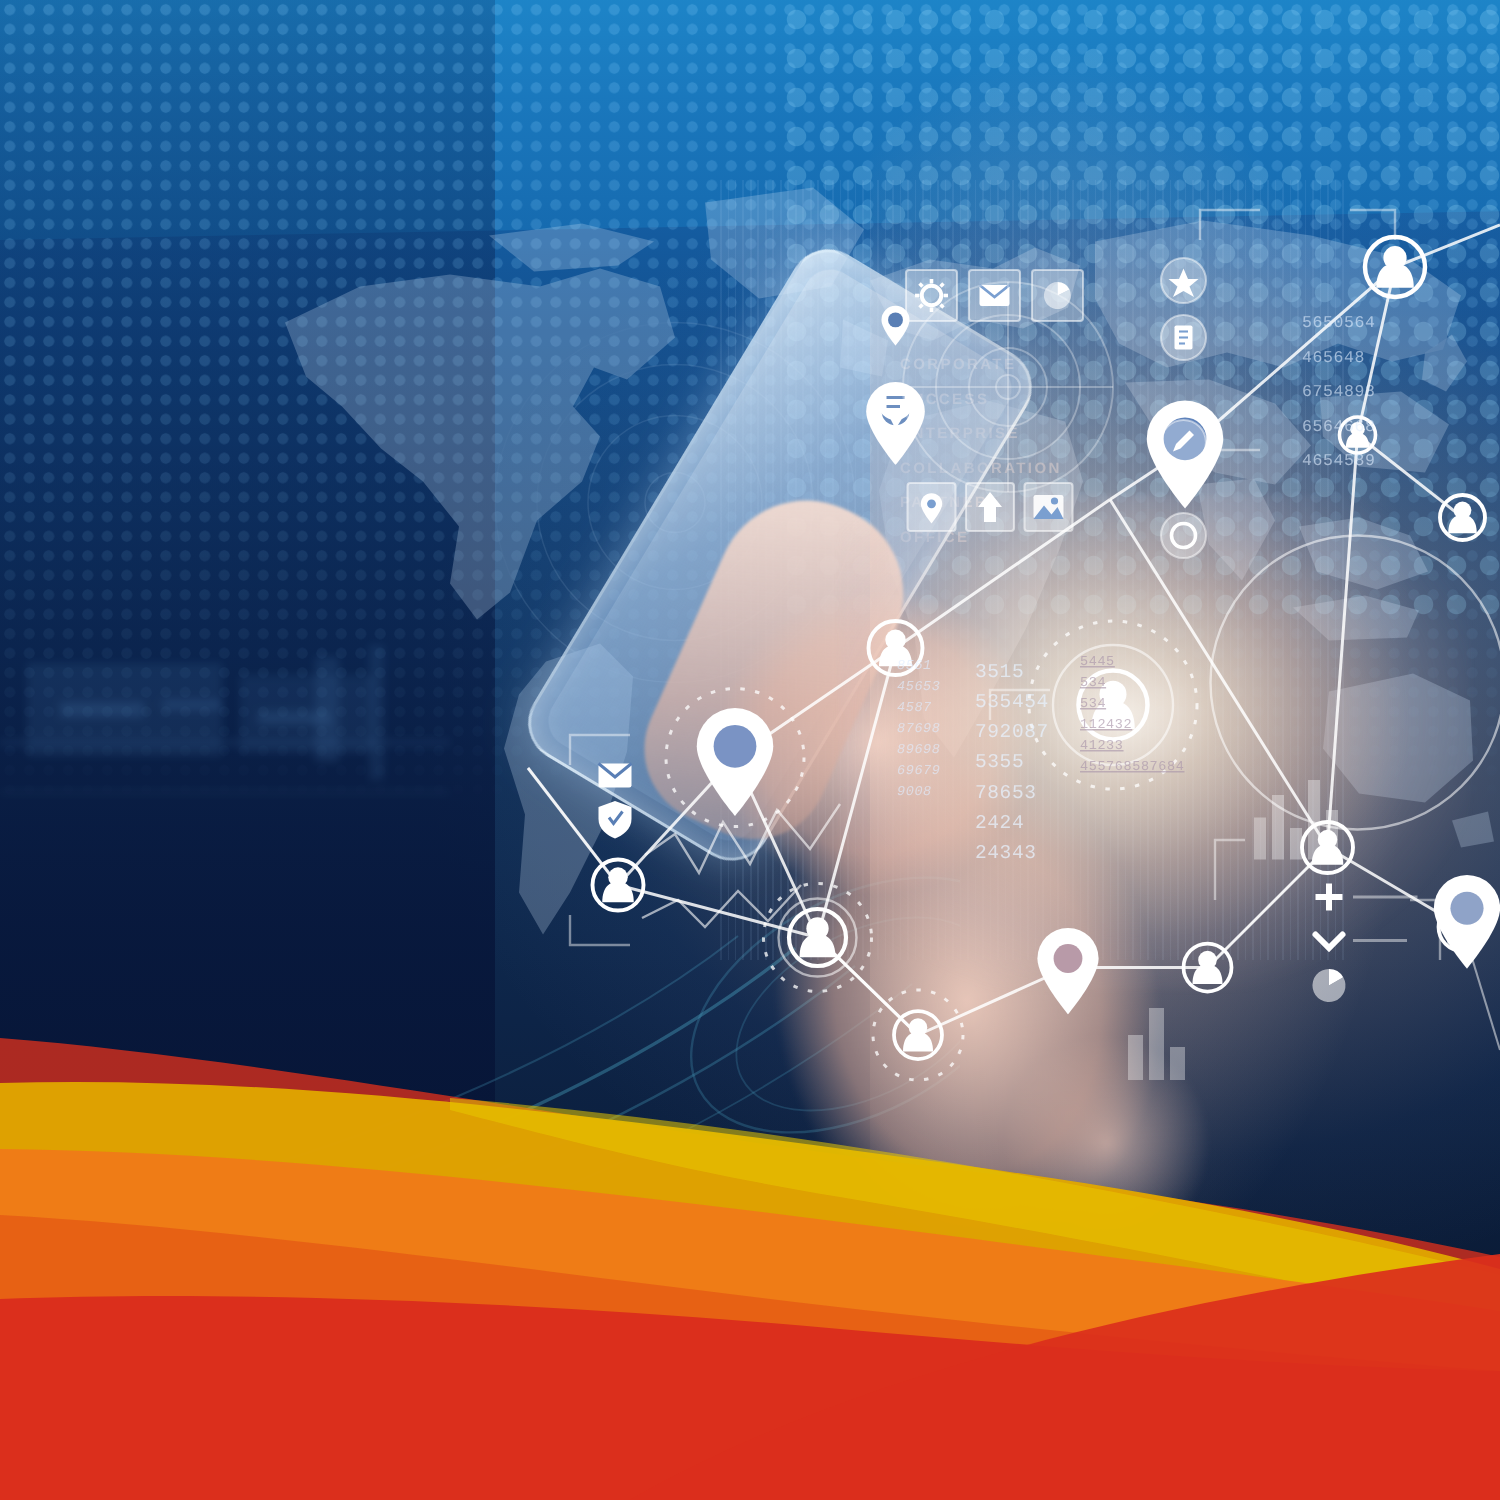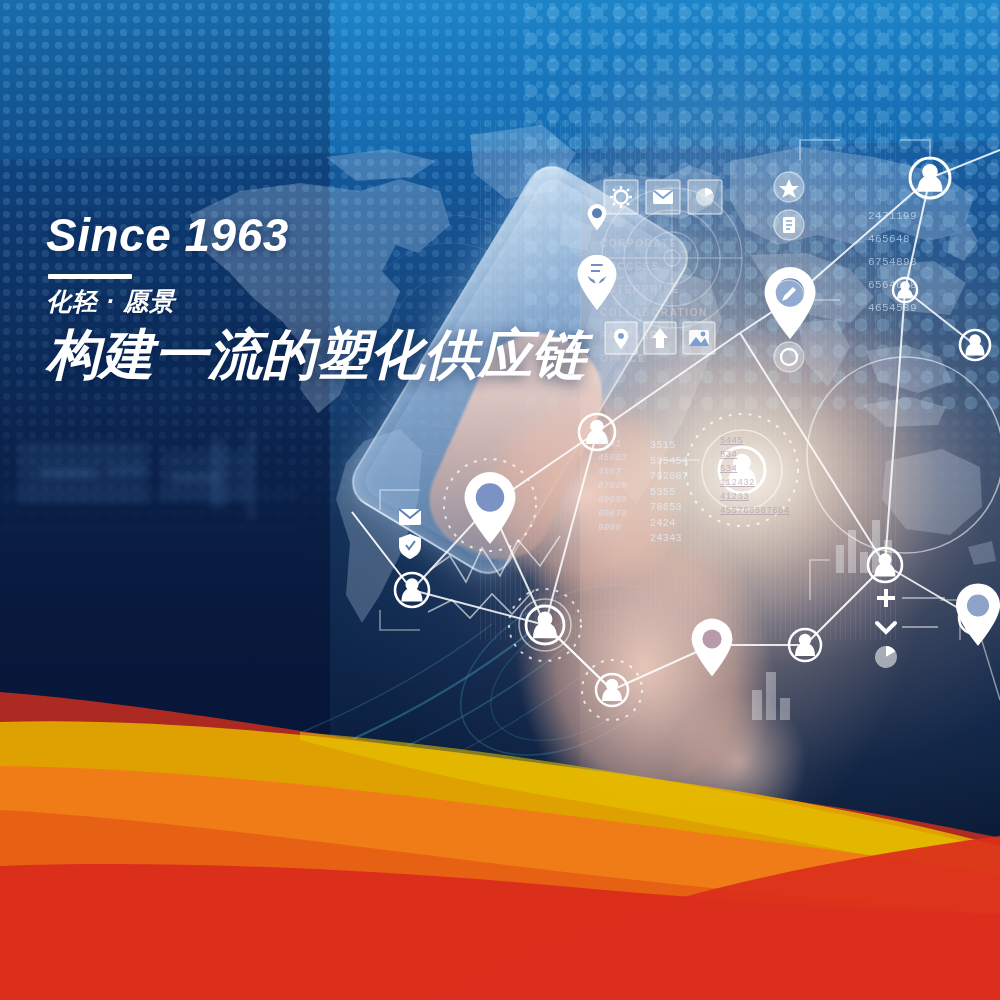--- a/index.html
+++ b/index.html
@@ -101,21 +101,21 @@
   }
 
   
   .hud{position:absolute;inset:0;}
   .hud svg{width:100%;height:100%;}
 
   
   .numcol{position:absolute;font-family:"Liberation Mono","DejaVu Sans Mono",monospace;
     color:rgba(225,238,255,.62);line-height:1.55;letter-spacing:.4px;}
   .numcol.a{left:598px;top:438px;font-size:9px;font-style:italic;}
-  .numcol.b{left:650px;top:438px;font-size:10px;color:rgba(232,242,255,.72);}
+  .numcol.b{left:650px;top:438px;font-size:13px;color:rgba(232,242,255,.72);}
   .numcol.c{left:868px;top:205px;font-size:11px;color:rgba(225,238,255,.60);line-height:2.1;}
   .numcol.d{left:720px;top:435px;font-size:9px;color:rgba(170,150,170,.65);text-decoration:underline;}
   .numcol span{display:block;white-space:nowrap;}
 
   .wordcol{position:absolute;left:600px;top:232px;font-size:10px;letter-spacing:1.6px;
     color:rgba(205,195,200,.55);line-height:2.3;font-weight:700;}
   .wordcol span{display:block;}
 
   
   .textblock{position:absolute;left:46px;top:212px;z-index:40;}
@@ -521,41 +521,35 @@
   <div class="numcol b">
     <span>3515</span>
     <span>535454</span>
     <span>792087</span>
     <span>5355</span>
     <span>78653</span>
     <span>2424</span>
     <span>24343</span>
   </div>
   <div class="numcol c">
-    <span>2471199</span>
+    <span>5650564</span>
     <span>465648</span>
     <span>6754898</span>
     <span>6564668</span>
     <span>4654589</span>
   </div>
   <div class="numcol d">
     <span>5445</span>
     <span>534</span>
     <span>534</span>
     <span>112432</span>
     <span>41233</span>
     <span>455768587684</span>
   </div>
 
-  <div class="textblock">
-    <div class="since">Since 1963</div>
-    <div class="rule"></div>
-    <div class="sub">化轻 · 愿景</div>
-    <div class="headline">构建一流的塑化供应链</div>
-  </div>
 
   <div class="waves">
     <svg viewBox="0 0 1000 330" preserveAspectRatio="none">
 
       <path d="M0 22 C180 36 420 84 640 110 C790 128 910 148 1000 168 L1000 330 L0 330 Z" fill="#DB2F1C" fill-opacity=".78"></path>
 
       <path d="M0 52 C200 46 430 78 650 108 C800 129 910 152 1000 176 L1000 330 L0 330 Z" fill="#E0A800" fill-opacity=".95"></path>
       <path d="M300 62 C470 76 640 104 800 136 C880 152 945 166 1000 180 L1000 214 C900 192 740 158 560 128 C450 110 370 88 300 70 Z" fill="#E8C800" fill-opacity=".55"></path>
 
       <path d="M0 96 C200 98 430 128 650 156 C800 176 910 190 1000 204 L1000 330 L0 330 Z" fill="#F07A18" fill-opacity=".93"></path>

